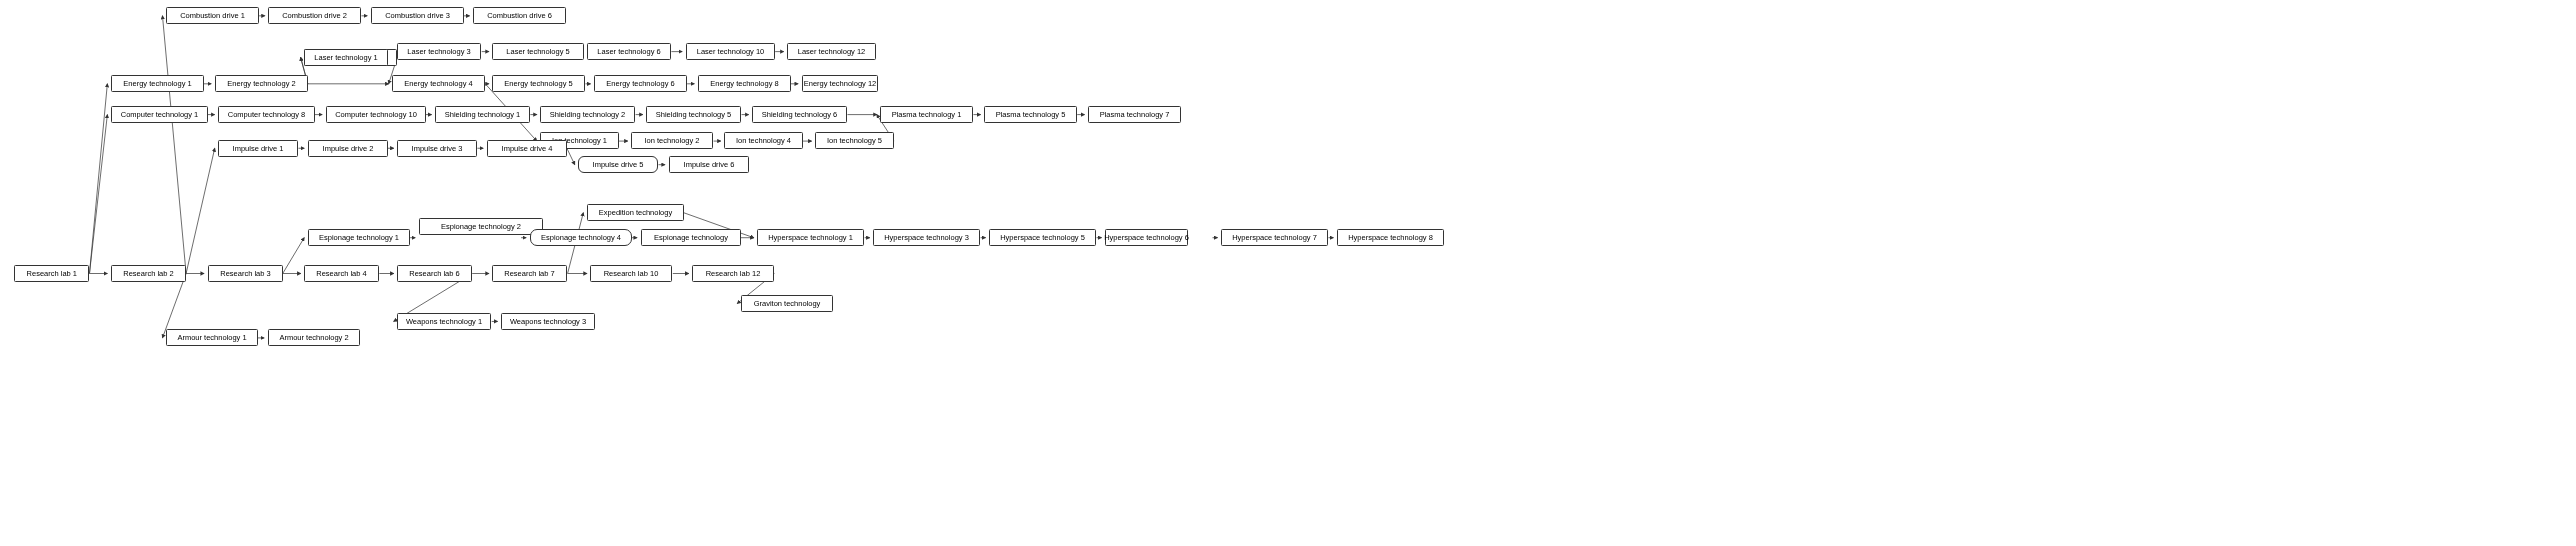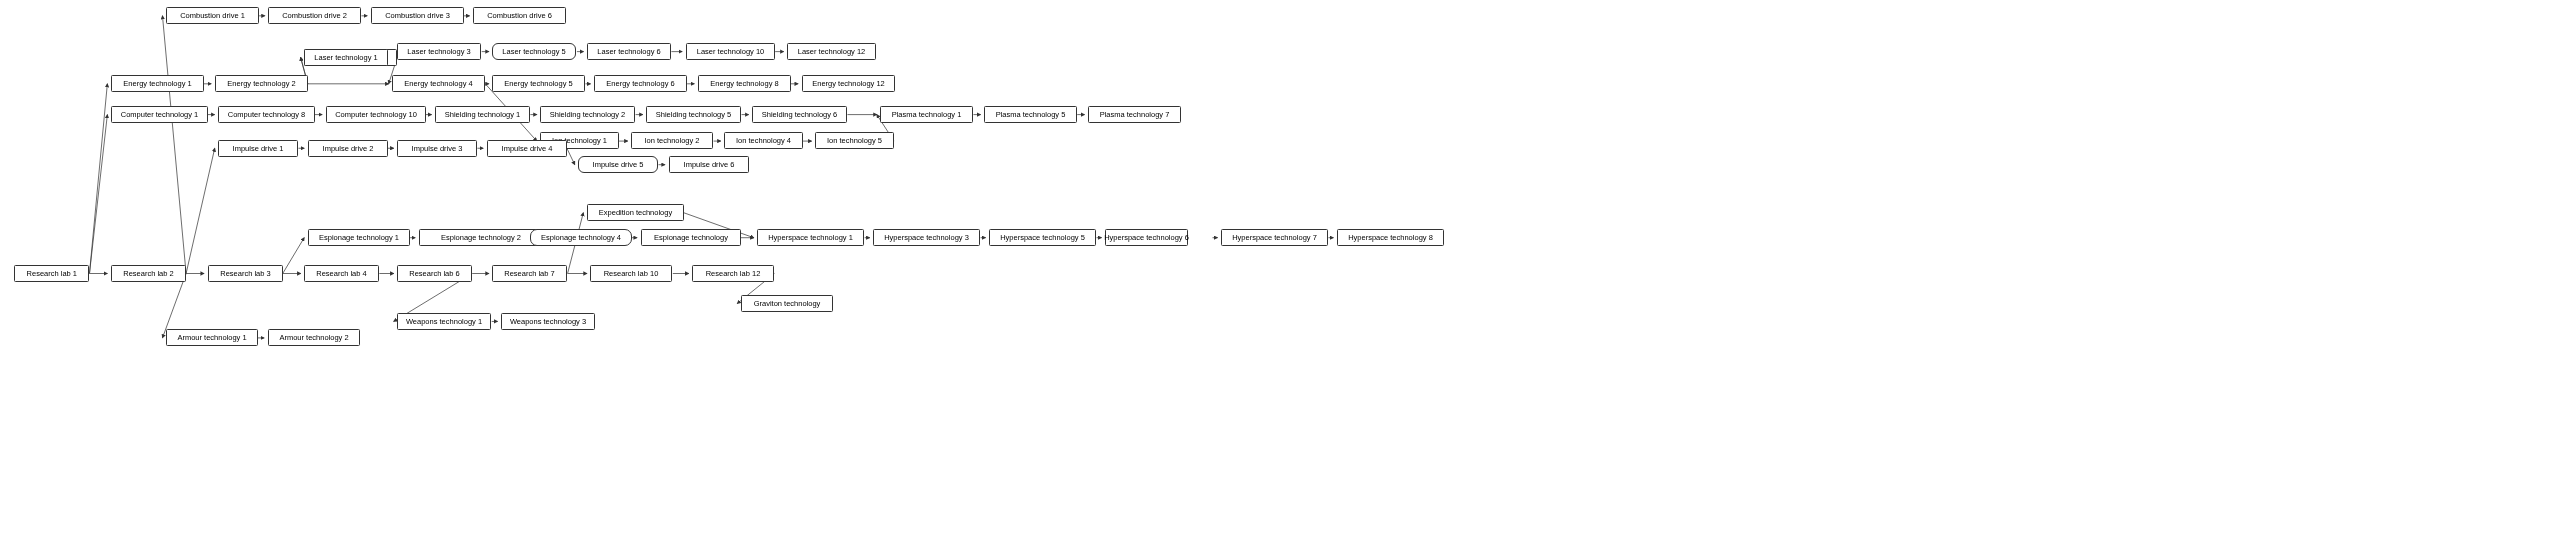--- a/index.html
+++ b/index.html
@@ -132,24 +132,24 @@
     <div class="node" style="left: 268px; top: 7.2px; width: 93px;">Combustion drive 2</div>
     <div class="node" style="left: 371px; top: 7.2px; width: 93px;">Combustion drive 3</div>
     <div class="node" style="left: 473px; top: 7.2px; width: 93px;">Combustion drive 6</div>
     <div class="node" style="left: 111px; top: 75px; width: 93px;">Energy technology 1</div>
     <div class="node" style="left: 215px; top: 75px; width: 93px;">Energy technology 2</div>
     <div class="node" style="left: 304px; top: 49px; width: 93px;">Energy technology 3</div>
     <div class="node" style="left: 392px; top: 75px; width: 93px;">Energy technology 4</div>
     <div class="node" style="left: 492px; top: 75px; width: 93px;">Energy technology 5</div>
     <div class="node" style="left: 594px; top: 75px; width: 93px;">Energy technology 6</div>
     <div class="node" style="left: 698px; top: 75px; width: 93px;">Energy technology 8</div>
-    <div class="node" style="left: 802px; top: 75px; width: 93px;">Energy technology 12</div>
+    <div class="node" style="left: 802px; top: 75px; width: 76px;">Energy technology 12</div>
     <div class="node" style="left: 304px; top: 49px; width: 84px;">Laser technology 1</div>
     <div class="node" style="left: 397px; top: 43px; width: 84px;">Laser technology 3</div>
-    <div class="node" style="left: 492px; top: 43px; width: 84px; border-radius: 6px;">Laser technology 5</div>
+    <div class="node" style="left: 492px; top: 43px; width: 92px;">Laser technology 5</div>
     <div class="node" style="left: 587px; top: 43px; width: 84px;">Laser technology 6</div>
     <div class="node" style="left: 686px; top: 43px; width: 89px;">Laser technology 10</div>
     <div class="node" style="left: 787px; top: 43px; width: 89px;">Laser technology 12</div>
     <div class="node" style="left: 111px; top: 106px; width: 97px;">Computer technology 1</div>
     <div class="node" style="left: 218px; top: 106px; width: 97px;">Computer technology 8</div>
     <div class="node" style="left: 326px; top: 106px; width: 100px;">Computer technology 10</div>
     <div class="node" style="left: 435px; top: 106px; width: 95px;">Shielding technology 1</div>
     <div class="node" style="left: 540px; top: 106px; width: 95px;">Shielding technology 2</div>
     <div class="node" style="left: 646px; top: 106px; width: 95px;">Shielding technology 5</div>
     <div class="node" style="left: 752px; top: 106px; width: 95px;">Shielding technology 6</div>
@@ -160,21 +160,21 @@
     <div class="node" style="left: 880px; top: 106px; width: 93px;">Plasma technology 1</div>
     <div class="node" style="left: 984px; top: 106px; width: 93px;">Plasma technology 5</div>
     <div class="node" style="left: 1088px; top: 106px; width: 93px;">Plasma technology 7</div>
     <div class="node" style="left: 218px; top: 140px; width: 80px; text-align: center;">Impulse drive 1</div>
     <div class="node" style="left: 308px; top: 140px; width: 80px;">Impulse drive 2</div>
     <div class="node" style="left: 397px; top: 140px; width: 80px;">Impulse drive 3</div>
     <div class="node" style="left: 487px; top: 140px; width: 80px;">Impulse drive 4</div>
     <div class="node" style="left: 578px; top: 156px; width: 80px; border-radius: 6px;">Impulse drive 5</div>
     <div class="node" style="left: 669px; top: 156px; width: 80px;">Impulse drive 6</div>
     <div class="node" style="left: 308px; top: 229px; width: 102px;">Espionage technology 1</div>
-    <div class="node" style="left: 419px; top: 229px; width: 124px;">Espionage technology 2</div>
+    <div class="node" style="left: 419px; top: 218px; width: 124px;">Espionage technology 2</div>
     <div class="node" style="left: 530px; top: 229px; width: 102px; border-radius: 7px;">Espionage technology 4</div>
     <div class="node" style="left: 641px; top: 229px; width: 100px;">Espionage technology</div>
     <div class="node" style="left: 587px; top: 204px; width: 97px;">Expedition technology</div>
     <div class="node" style="left: 757px; top: 229px; width: 107px;">Hyperspace technology 1</div>
     <div class="node" style="left: 873px; top: 229px; width: 107px;">Hyperspace technology 3</div>
     <div class="node" style="left: 989px; top: 229px; width: 107px;">Hyperspace technology 5</div>
     <div class="node" style="left: 1105px; top: 229px; width: 83px; text-align: right;">Hyperspace technology 6</div>
     <div class="node" style="left: 1221px; top: 229px; width: 107px;">Hyperspace technology 7</div>
     <div class="node" style="left: 1337px; top: 229px; width: 107px;">Hyperspace technology 8</div>
     <div class="node" style="left: 741px; top: 295px; width: 92px;">Graviton technology</div>

